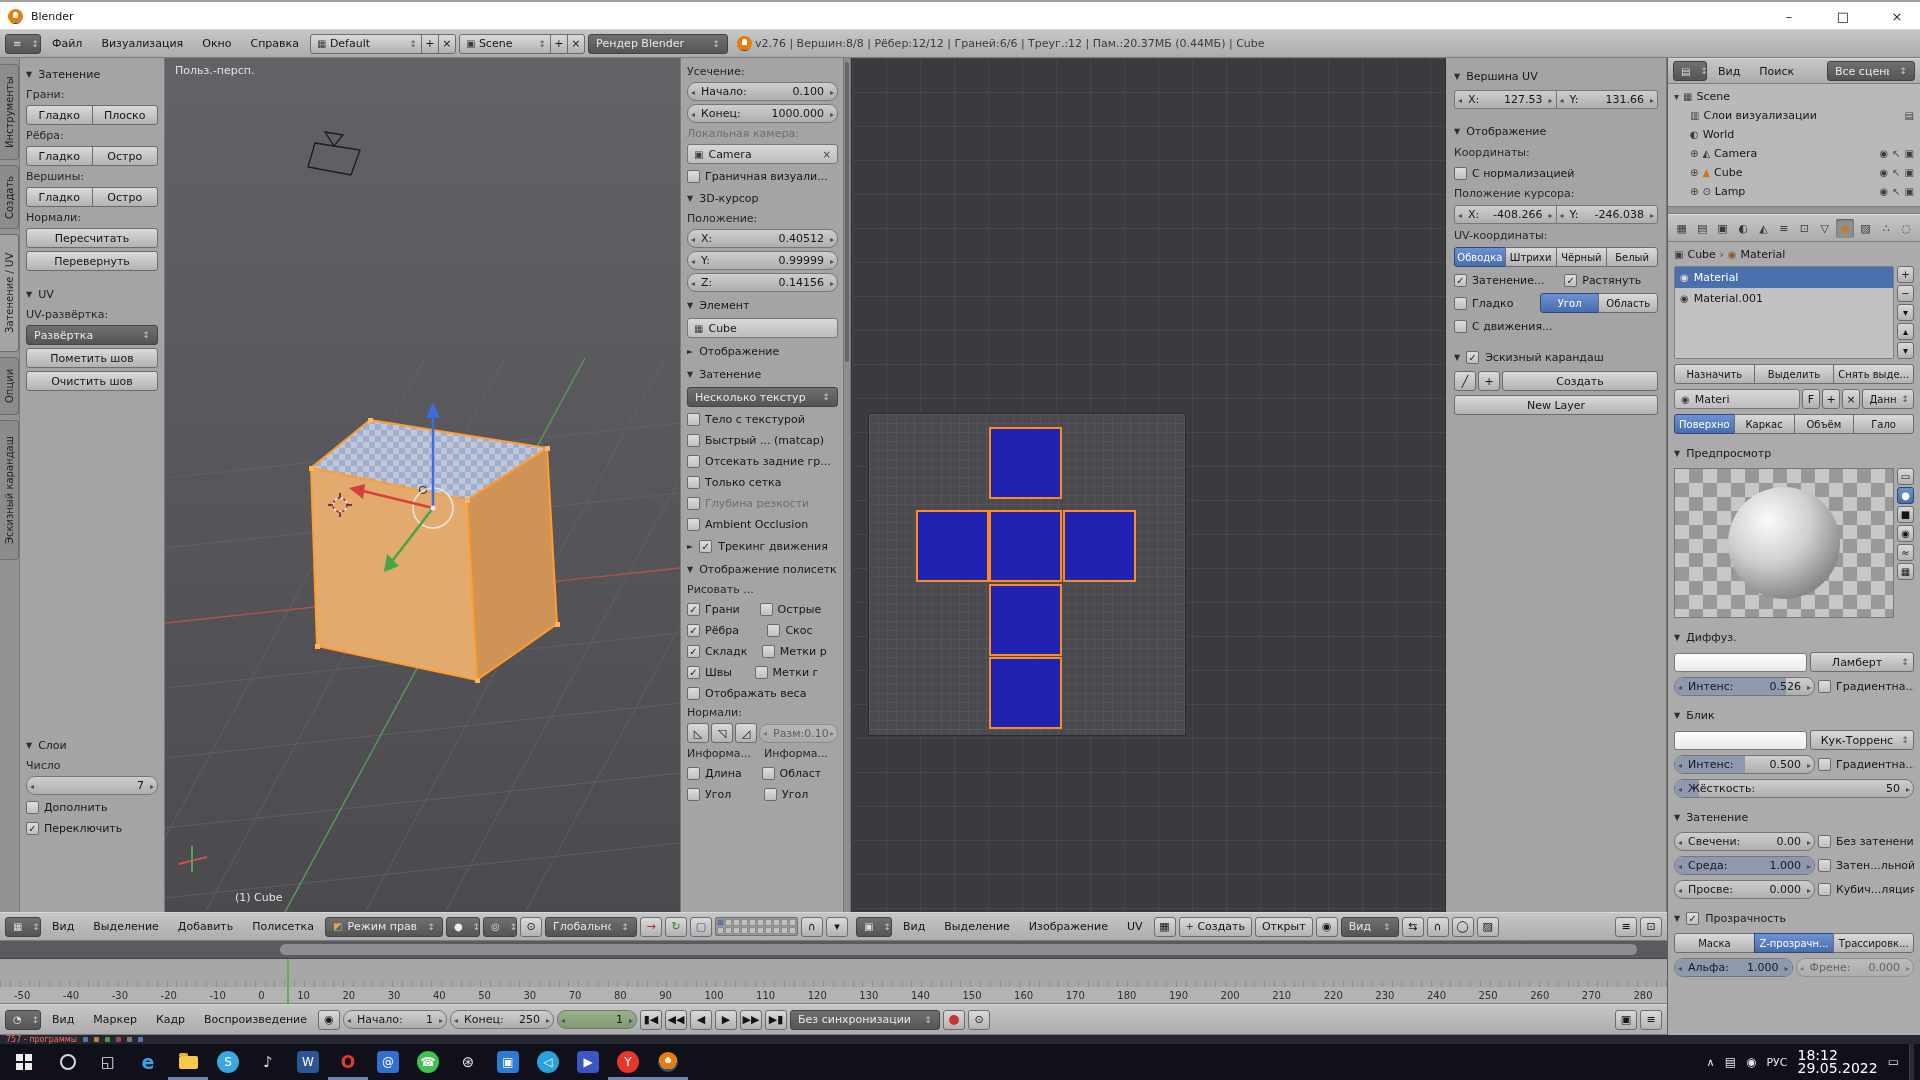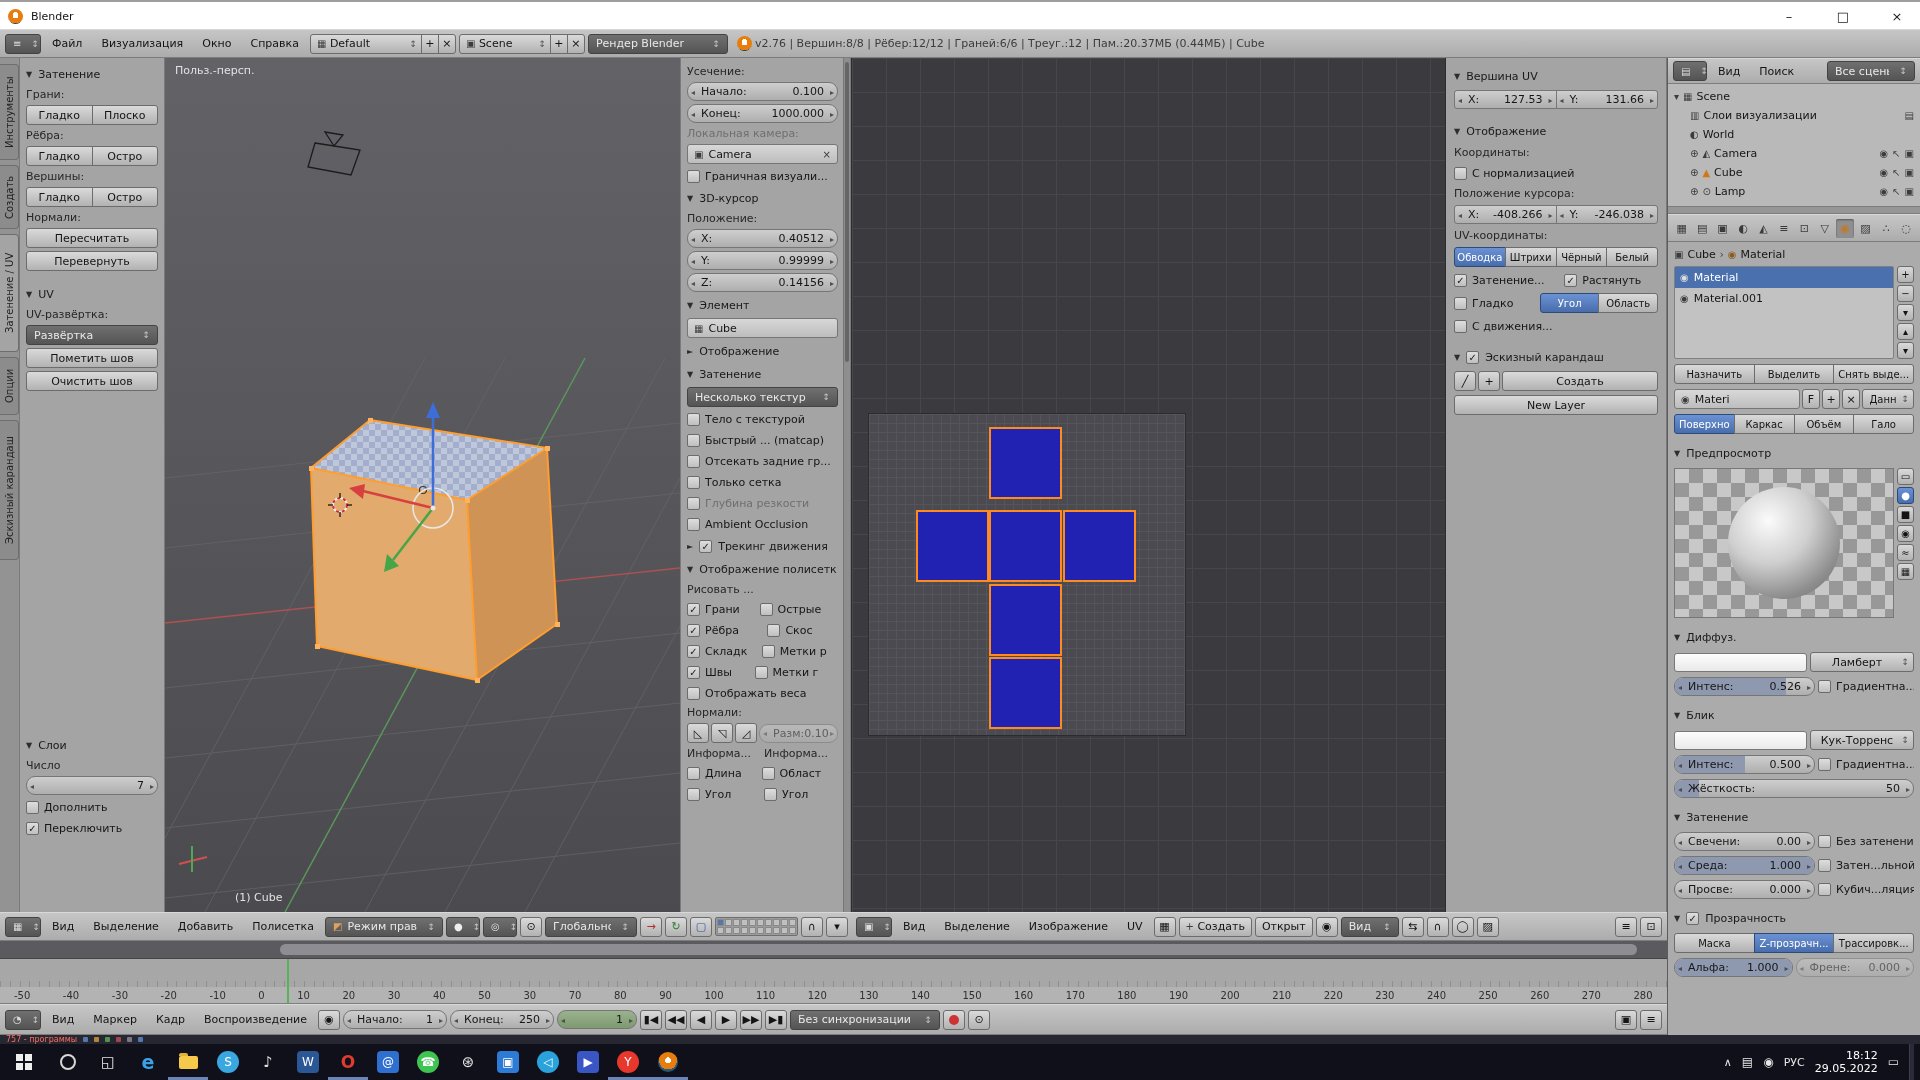--- a/index.html
+++ b/index.html
@@ -87,21 +87,21 @@
 .mag{width:9px;height:9px;border:2px solid #555;border-radius:50%;position:relative;flex:0 0 auto}
 .mag::after{content:"";position:absolute;width:2px;height:5px;background:#555;left:8px;top:8px;transform:rotate(-45deg)}
 .tic{width:40px;display:flex;align-items:center;justify-content:center;font-size:15px;color:#e4e4e4}
 .tic .bubble{width:22px;height:22px;border-radius:50%;display:flex;align-items:center;justify-content:center;color:#fff;font-size:12px}
 .tic.open{box-shadow:inset 0 -3px 0 #6a86b8}
 .folder{width:19px;height:13px;background:#f6c94a;border-radius:2px;position:relative}
 .folder::before{content:"";position:absolute;top:-3px;left:0;width:9px;height:3px;background:#e0b23a;border-radius:2px 2px 0 0}
 .ring{width:16px;height:16px;border:2px solid #d8d8d8;border-radius:50%}
 .blico{width:20px;height:20px;border-radius:50%;background:radial-gradient(circle at 50% 42%,#fff 0 3px,#e87d0d 3px 9px,#235a7d 9px)}
 .tray{margin-left:auto;display:flex;align-items:center;gap:10px;padding-right:6px;color:#e8e8e8}
-.tclock{text-align:right;font-size:11px;line-height:13px;color:#fff}
+.tclock{text-align:left;font-size:14px;line-height:13px;color:#fff}
 .sliver{width:5px;background:#2a2a38;border-left:1px solid #3c3c4c}
 
 .layers{display:grid;grid-template-columns:repeat(10,7px);grid-auto-rows:7px;gap:1px;padding:1px;background:#9b9b9b;border:1px solid #6f6f6f;border-radius:2px}
 .layers span{background:#c0c0c0;border:1px solid #8a8a8a}
 .layers span.on{background:#5577aa}
 .strip{background:#272732;display:flex;align-items:center;gap:6px;padding:0 6px}
 .strip .dotf{width:5px;height:5px;border-radius:1px;opacity:.8}
 .red-dot{width:10px;height:10px;border-radius:50%;background:#c33}
 </style>
 </head>

